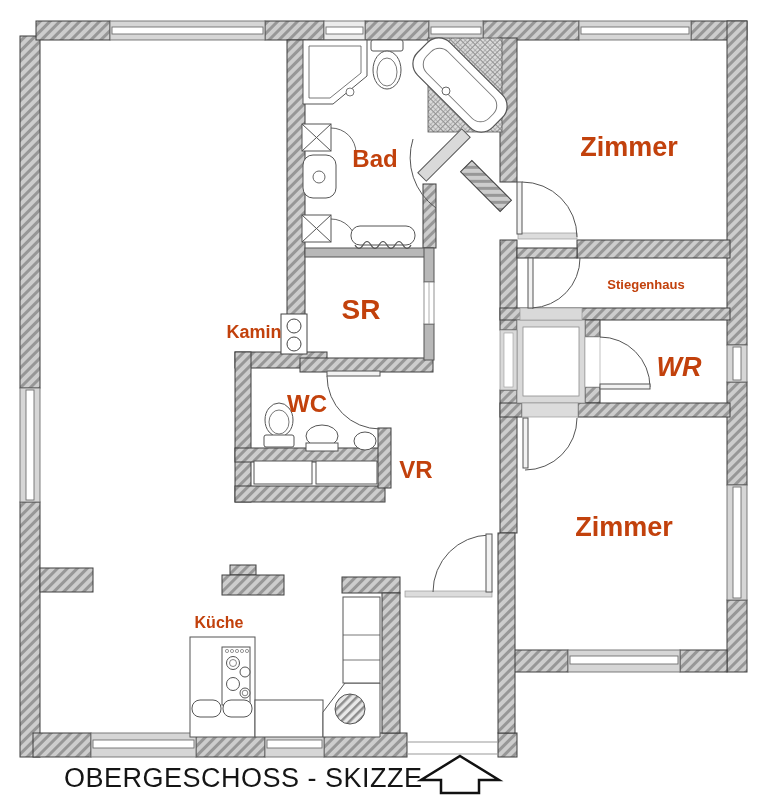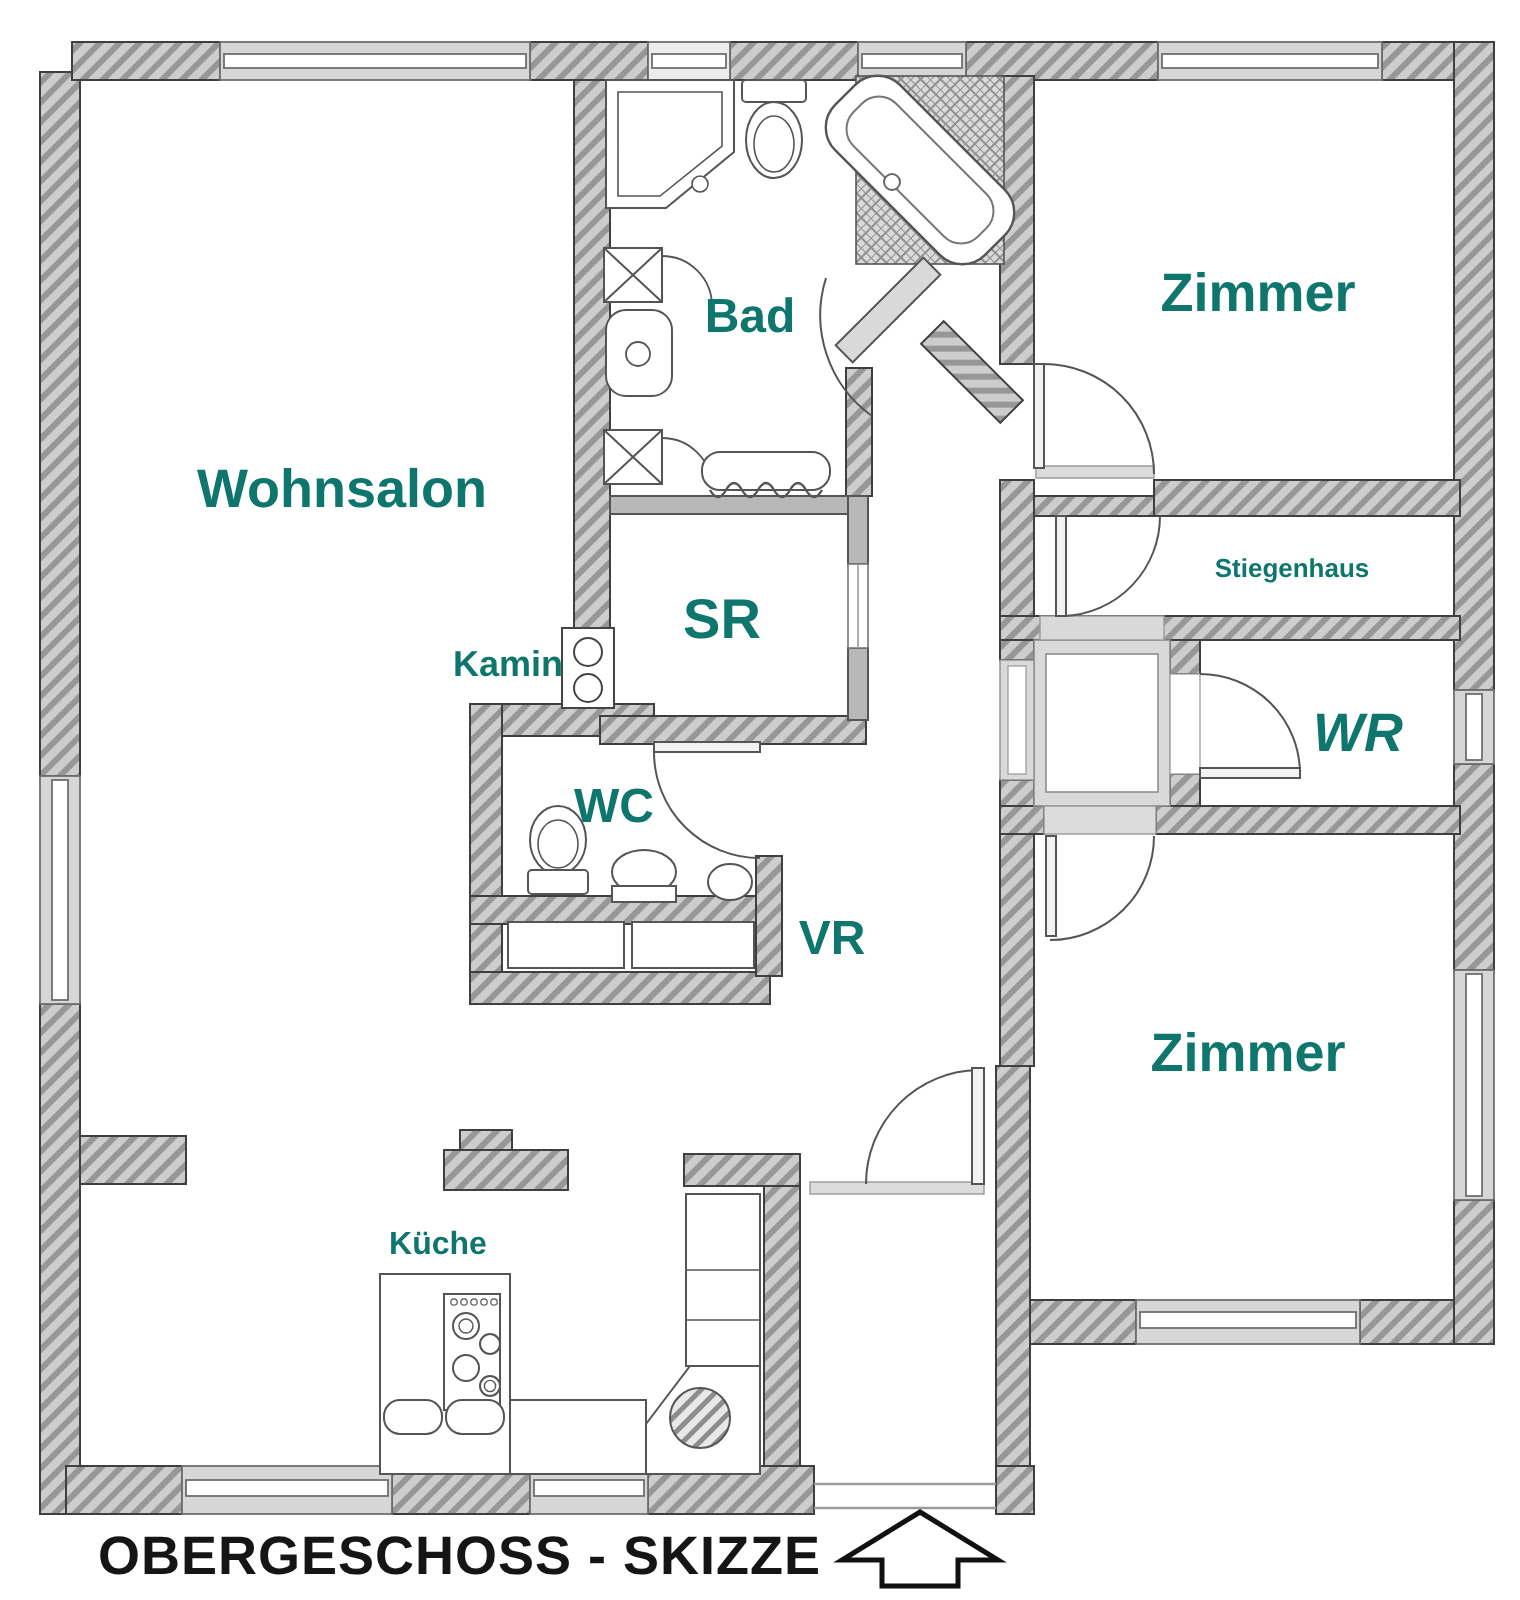--- a/index.html
+++ b/index.html
@@ -1,32 +1,32 @@
 <!DOCTYPE html>
 <html><head>
 <meta charset="utf-8">
 <style>
   html,body{margin:0;padding:0;background:#fff;}
   #plan{position:relative;width:760px;height:800px;background:#ffffff;overflow:hidden;
         font-family:"Liberation Sans", sans-serif;}
   #plan svg{position:absolute;left:0;top:0;}
-  .lbl{position:absolute;transform:translate(-50%,-50%);font-weight:bold;color:#0f766e;
+  .lbl{position:absolute;transform:translate(-50%,-50%);font-weight:bold;color:#c2410c;
        white-space:nowrap;line-height:1;}
   .lbl-wohnsalon{left:171px;top:245px;font-size:27px;}
   .lbl-bad{left:375px;top:159px;font-size:24px;}
   .lbl-zimmer-top{left:629px;top:147px;font-size:27px;}
   .lbl-stiegenhaus{left:646px;top:284px;font-size:13px;}
   .lbl-wr{left:679px;top:367px;font-size:27px;font-style:italic;}
   .lbl-sr{left:361px;top:310px;font-size:28px;}
   .lbl-kamin{left:254px;top:332px;font-size:18px;}
   .lbl-wc{left:307px;top:404px;font-size:24px;text-align:right;}
   .lbl-vr{left:416px;top:470px;font-size:24px;}
   .lbl-zimmer-bottom{left:624px;top:527px;font-size:27px;}
   .lbl-kueche{left:219px;top:623px;font-size:16px;}
-  .footer{position:absolute;left:49px;top:763px;font-size:27px;font-weight:bold;
+  .footer{position:absolute;left:64px;top:763px;font-size:27px;font-weight:normal;
           color:#151515;letter-spacing:0.5px;white-space:nowrap;}
 </style>
 </head>
 <body>
 
 <div id="plan">
 <svg width="760" height="800" viewBox="0 0 760 800">
   <defs>
     <pattern id="hat" patternUnits="userSpaceOnUse" width="7" height="7" patternTransform="rotate(45)">
       <rect width="7" height="7" fill="#cdcdcd"></rect>
@@ -282,21 +282,20 @@
     <g>
       <rect x="343" y="597" width="37" height="86"></rect>
       <line x1="343" y1="635" x2="380" y2="635" stroke-width="0.8"></line>
       <line x1="343" y1="660" x2="380" y2="660" stroke-width="0.8"></line>
     </g>
   </g>
 
   <path d="M460,756 L499,780 L479,780 L479,793 L441,793 L441,780 L421,780 Z" fill="#ffffff" stroke="#111" stroke-width="2.5"></path>
 </svg>
 
-  <div class="lbl lbl-wohnsalon">Wohnsalon</div>
   <div class="lbl lbl-bad">Bad</div>
   <div class="lbl lbl-zimmer-top">Zimmer</div>
   <div class="lbl lbl-stiegenhaus">Stiegenhaus</div>
   <div class="lbl lbl-wr">WR</div>
   <div class="lbl lbl-sr">SR</div>
   <div class="lbl lbl-kamin">Kamin</div>
   <div class="lbl lbl-wc">WC</div>
   <div class="lbl lbl-vr">VR</div>
   <div class="lbl lbl-zimmer-bottom">Zimmer</div>
   <div class="lbl lbl-kueche">Küche</div>

